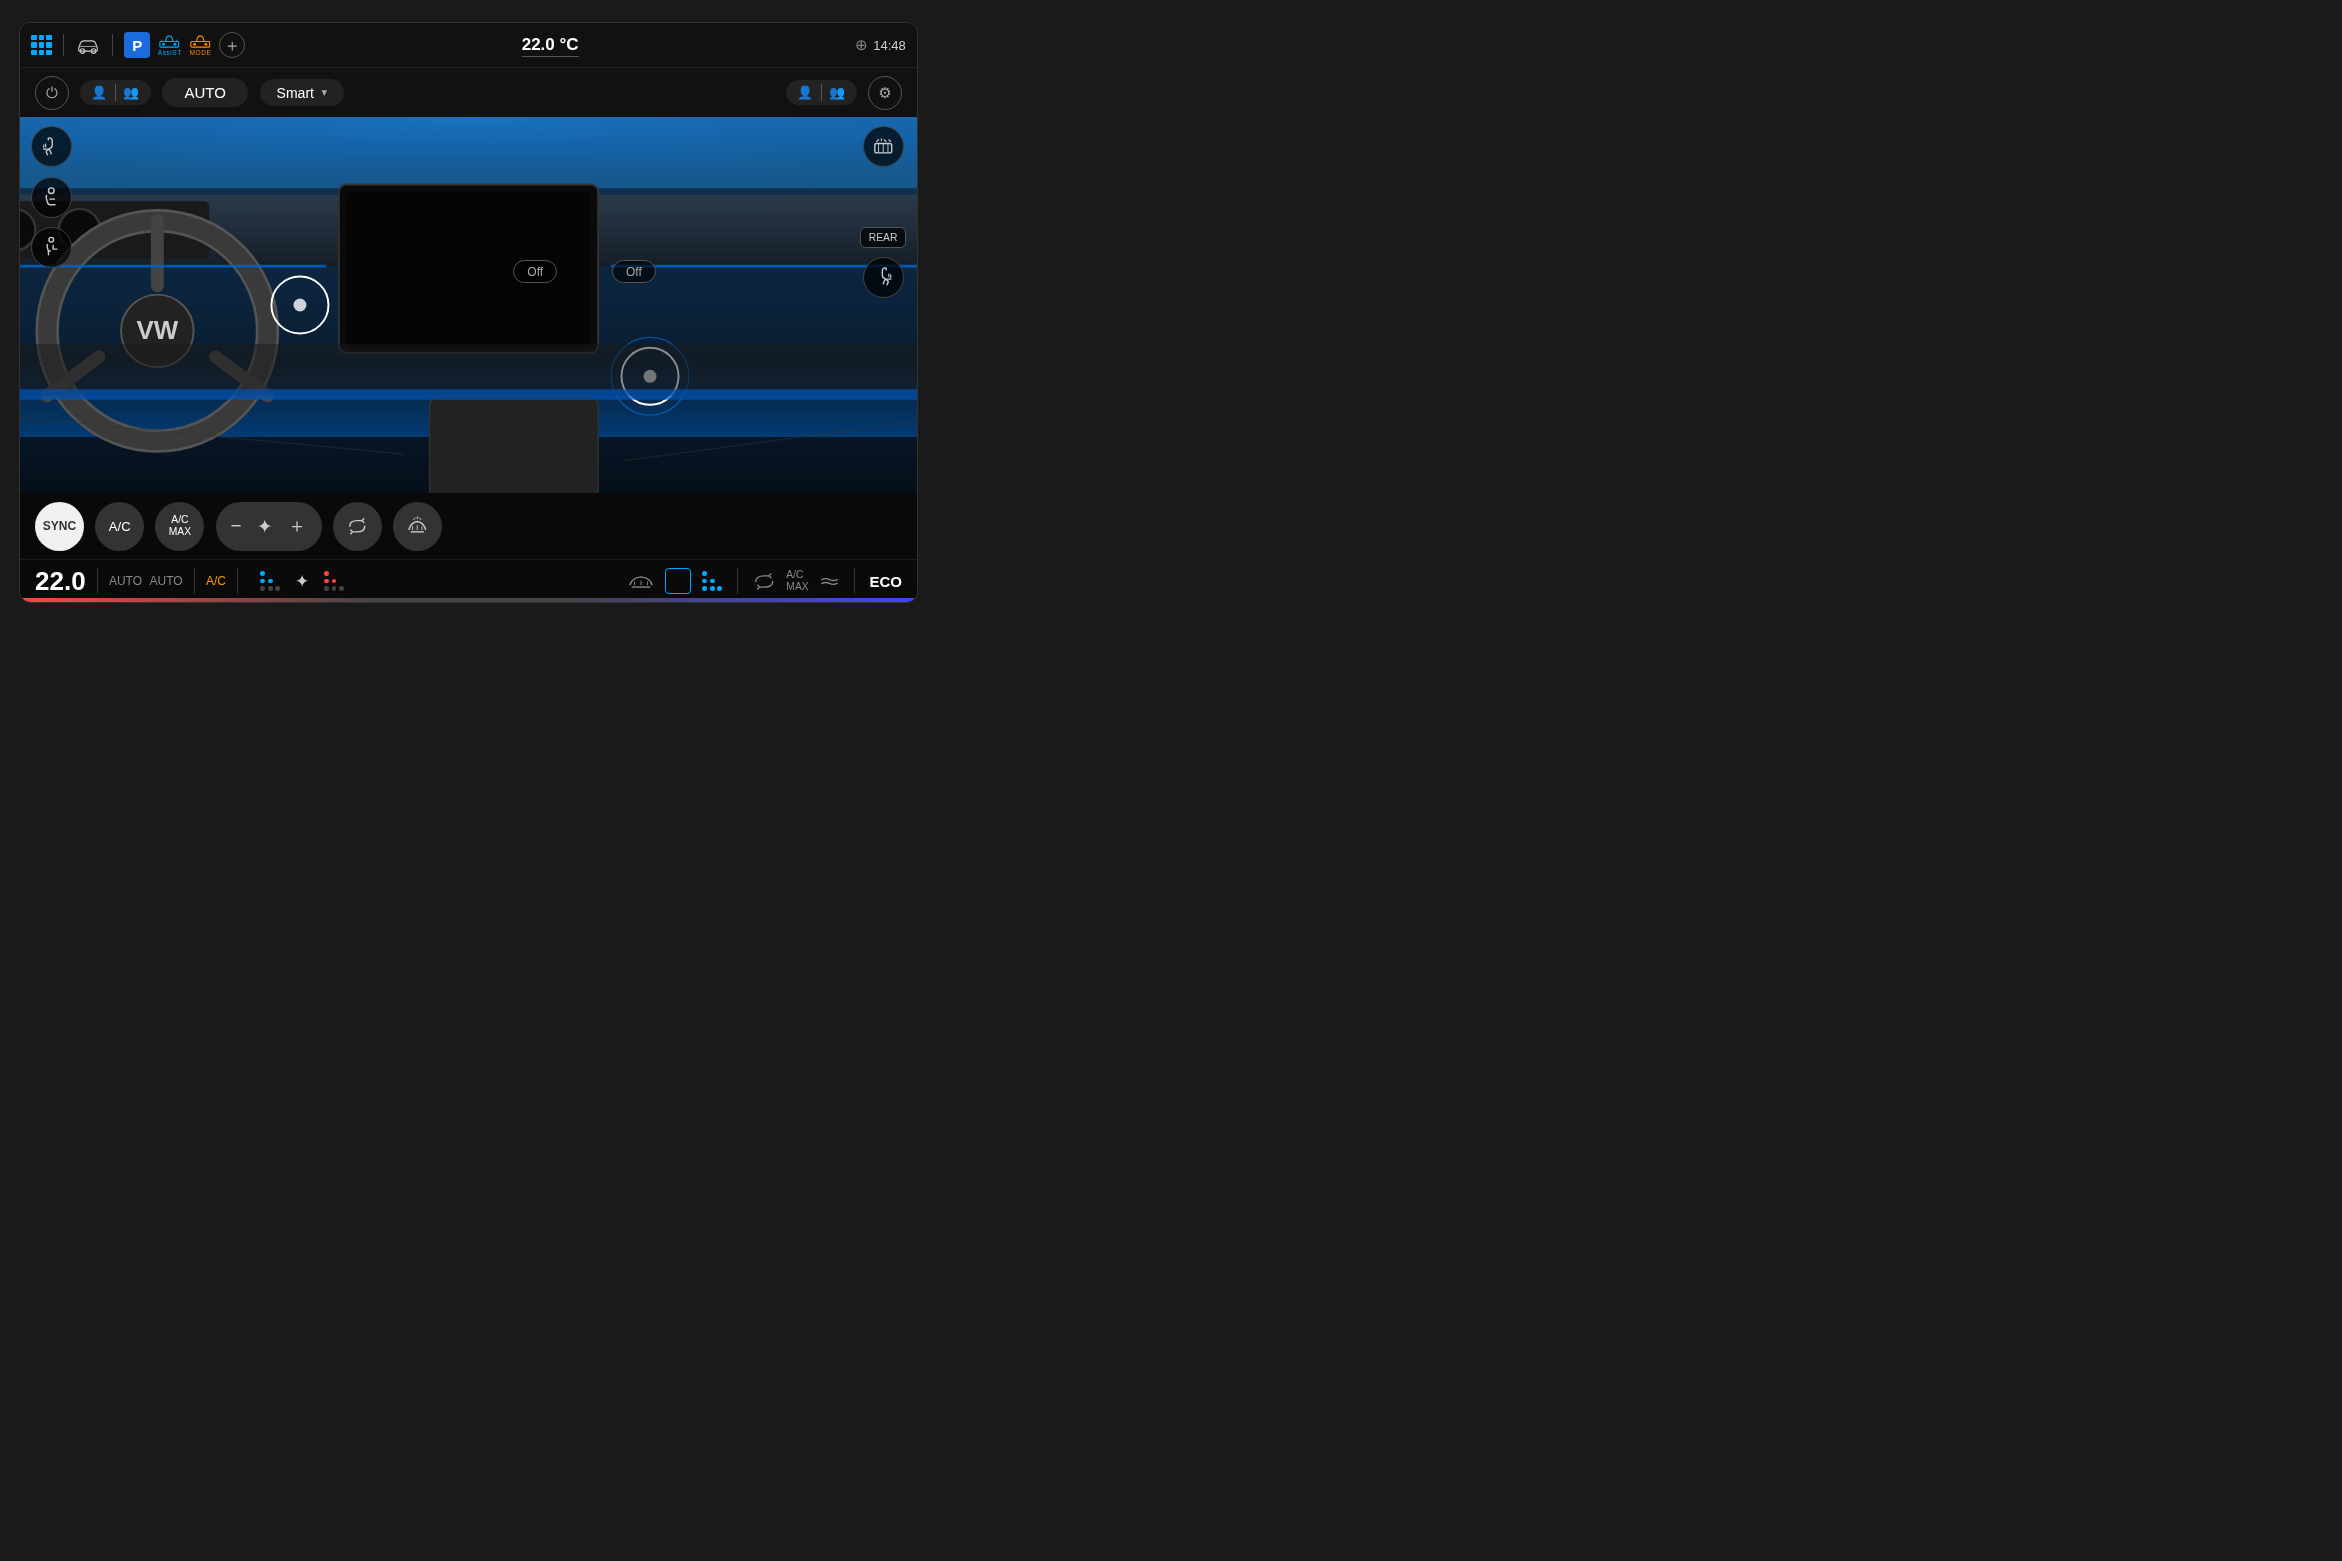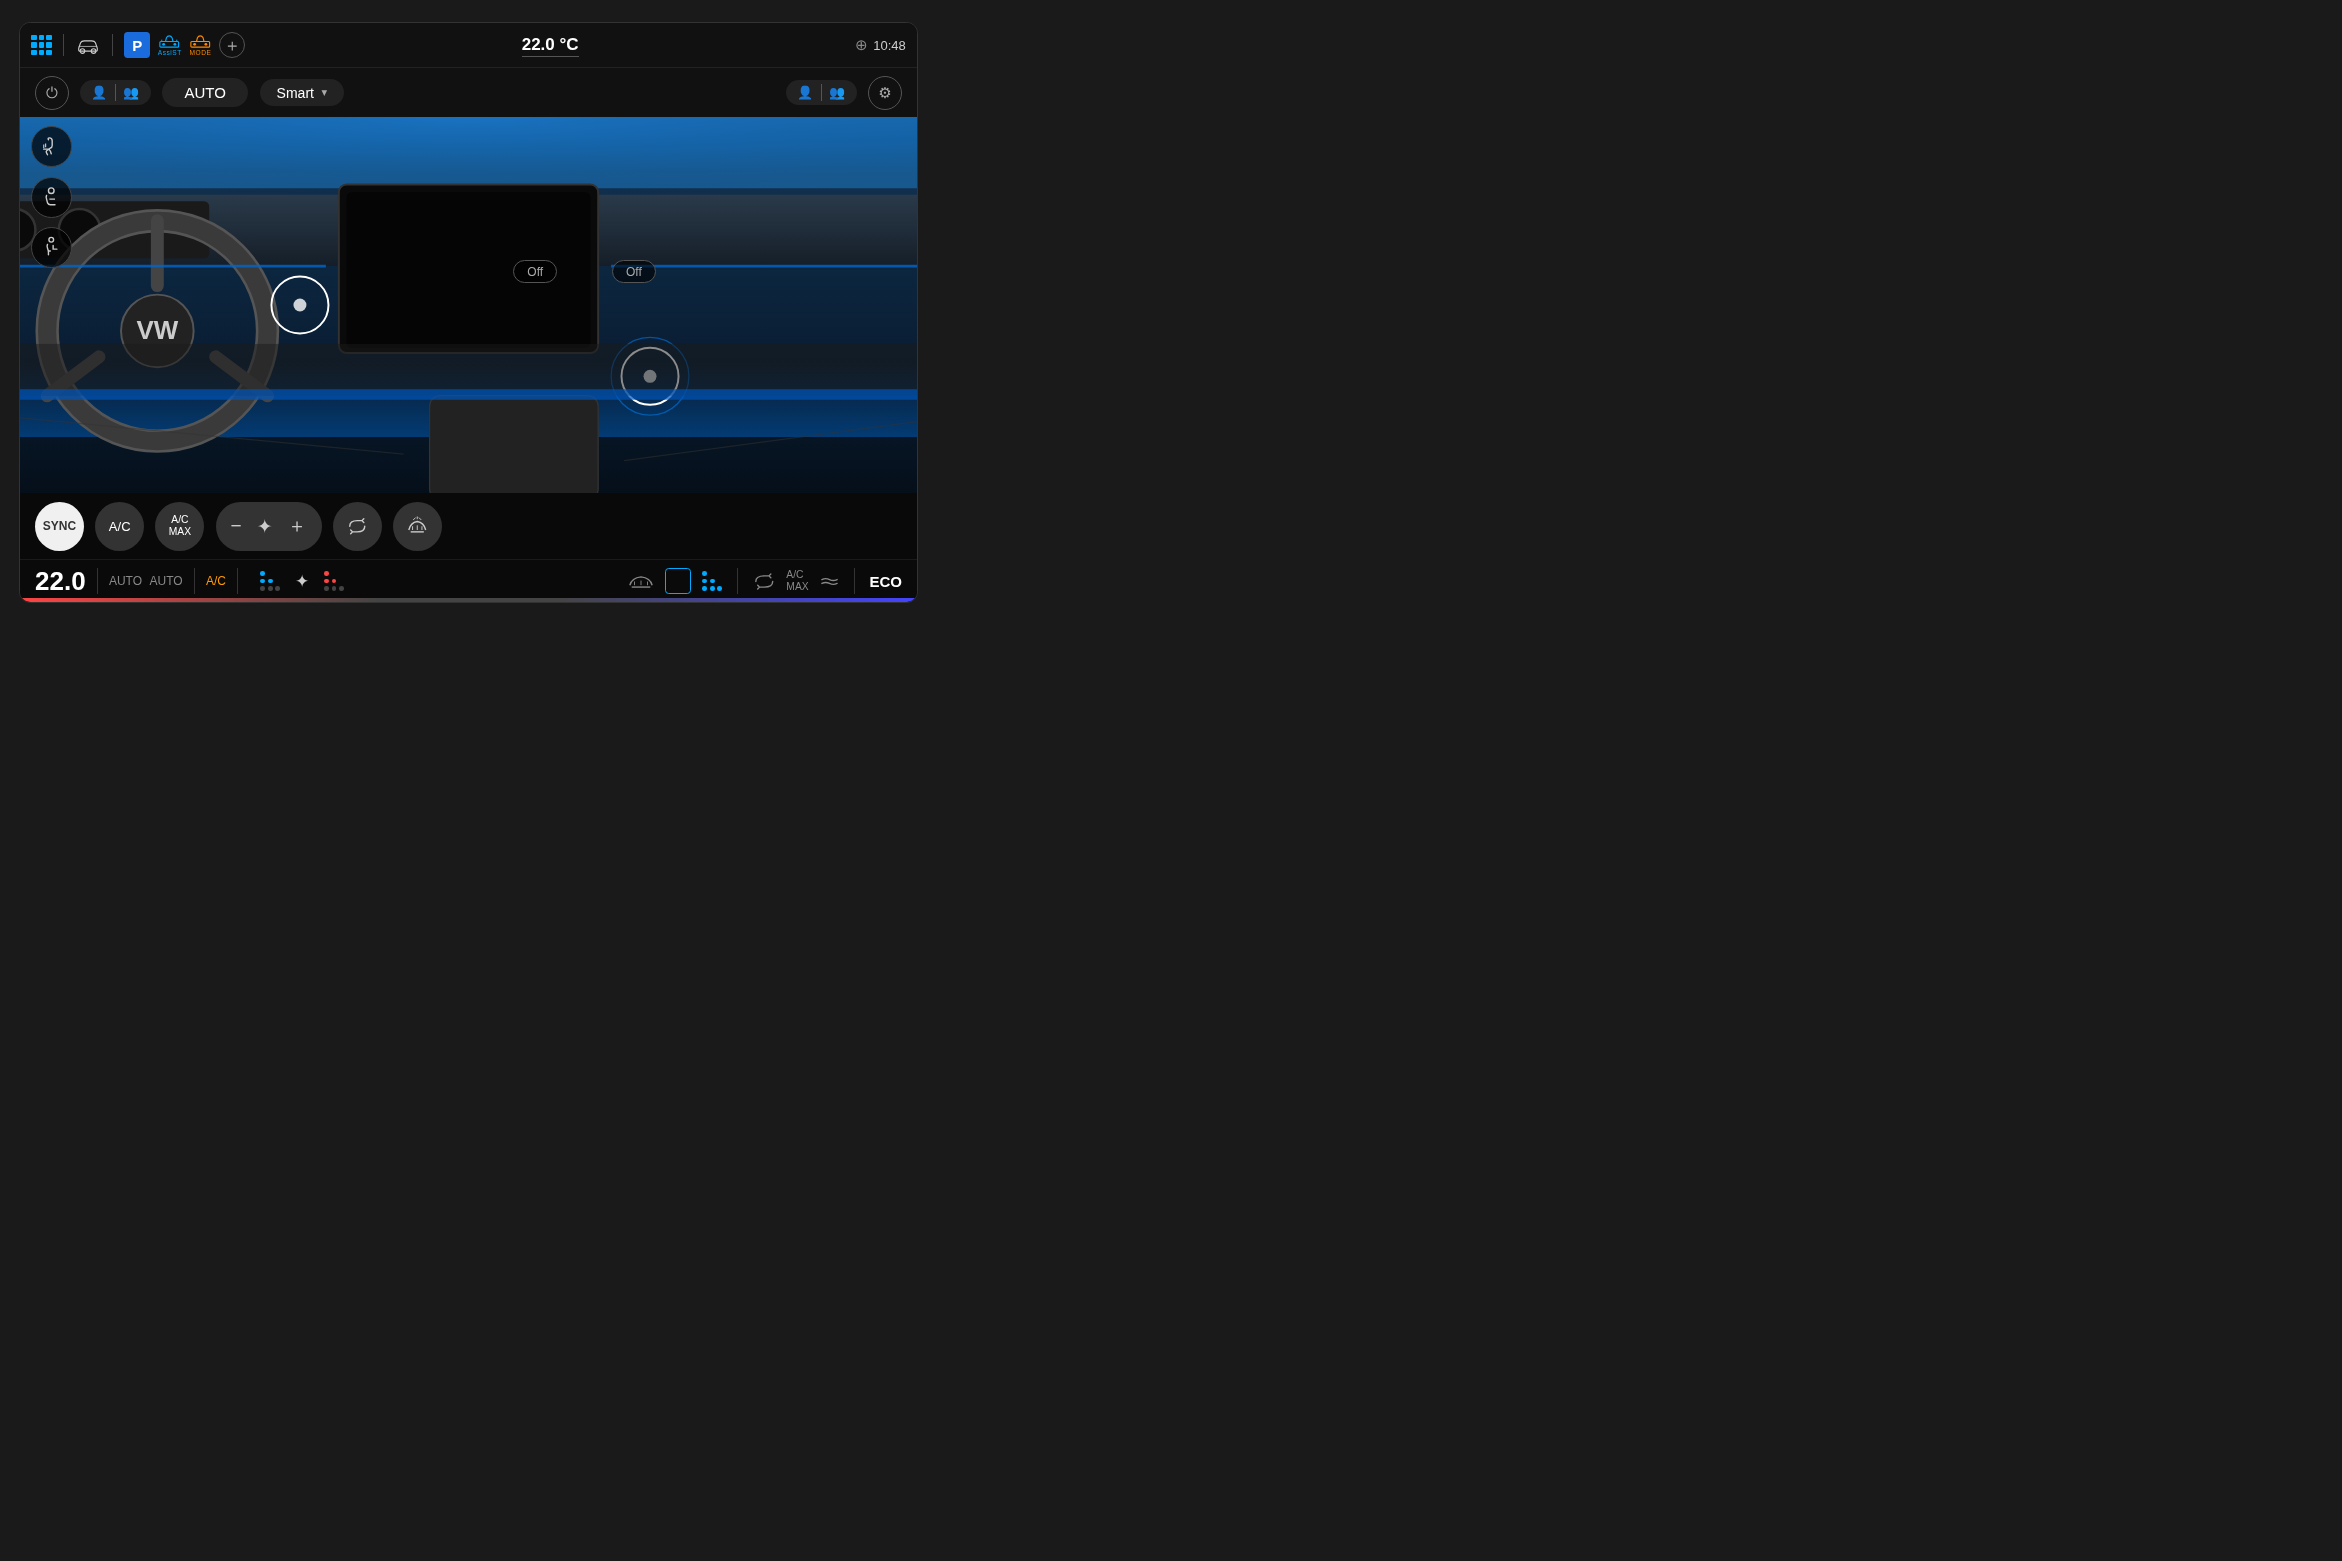--- a/index.html
+++ b/index.html
@@ -481,21 +481,21 @@
         </svg>
         <span class="mode-text">MODE</span>
       </div>
     </div>
     <div class="nav-icon plus">＋</div>
     <div class="temp-center">
       <span>22.0 °C</span>
     </div>
     <div class="time-area">
       <span class="wifi-icon">⊕</span>
-      <span>10:48</span>
+      <span>14:48</span>
     </div>
   </div>
 
   <div class="main-content">
 
     <div class="controls-row">
       <button class="power-btn">⏻</button>
       <div class="person-group">
         <span class="person-icon">👤</span>
         <div class="divider-v"></div>
@@ -599,20 +599,43 @@
         <div class="ctrl-btn">
           <svg width="22.5" height="22.5" viewBox="0 0 24 24" fill="none">
             <circle cx="12" cy="4" r="2.5" stroke="#ccc" stroke-width="1.5" fill="none"></circle>
             <path d="M8 9 Q7 11 8 13 L9 16 L11 16" stroke="#ccc" stroke-width="1.5" fill="none" stroke-linecap="round"></path>
             <path d="M9 16 L9 20" stroke="#ccc" stroke-width="1.5" stroke-linecap="round"></path>
             <path d="M14 10 L14 14 L18 14" stroke="#ccc" stroke-width="1.5" fill="none" stroke-linecap="round"></path>
           </svg>
         </div>
       </div>
 
+      <div class="right-controls">
+        <div class="ctrl-btn">
+          <svg width="22.5" height="22.5" viewBox="0 0 24 24" fill="none">
+            <rect x="3" y="8" width="18" height="10" rx="2" stroke="#ccc" stroke-width="1.5" fill="none"></rect>
+            <line x1="7" y1="8" x2="7" y2="18" stroke="#ccc" stroke-width="1"></line>
+            <line x1="12" y1="8" x2="12" y2="18" stroke="#ccc" stroke-width="1"></line>
+            <line x1="17" y1="8" x2="17" y2="18" stroke="#ccc" stroke-width="1"></line>
+            <path d="M5 6 L7 4 M10 5 L10 3 M15 6 L13 4 M20 6 L18 4" stroke="#ccc" stroke-width="1.2" stroke-linecap="round"></path>
+          </svg>
+        </div>
+
+        <div style="position:relative; width:41px; height:41px; display:flex; align-items:center; justify-content:center;">
+        </div>
+        <div class="rear-btn">REAR</div>
+        <div class="ctrl-btn">
+          <svg width="22.5" height="22.5" viewBox="0 0 24 24" fill="none">
+            <path d="M15 4 Q16 2 14 2 Q11 2 11 5 L11 10 Q11 12 13 13 L16 15 Q18 16 17 18 L16 20" stroke="#ccc" stroke-width="1.5" fill="none" stroke-linecap="round"></path>
+            <path d="M20 14 L16 14 Q14 14 13 16 L12 19" stroke="#ccc" stroke-width="1.5" fill="none" stroke-linecap="round"></path>
+            <line x1="18" y1="8" x2="18" y2="12" stroke="#ccc" stroke-width="1.2"></line>
+            <line x1="20" y1="9" x2="20" y2="13" stroke="#ccc" stroke-width="1.2"></line>
+          </svg>
+        </div>
+      </div>
 
       <div class="off-btn" style="top: 38%; left: 55%;">Off</div>
       <div class="off-btn" style="top: 38%; left: 66%;">Off</div>
     </div>
 
     <div class="bottom-controls">
       <div class="sync-btn">
         <span>SYNC</span>
       </div>
       <div class="ac-btn">

